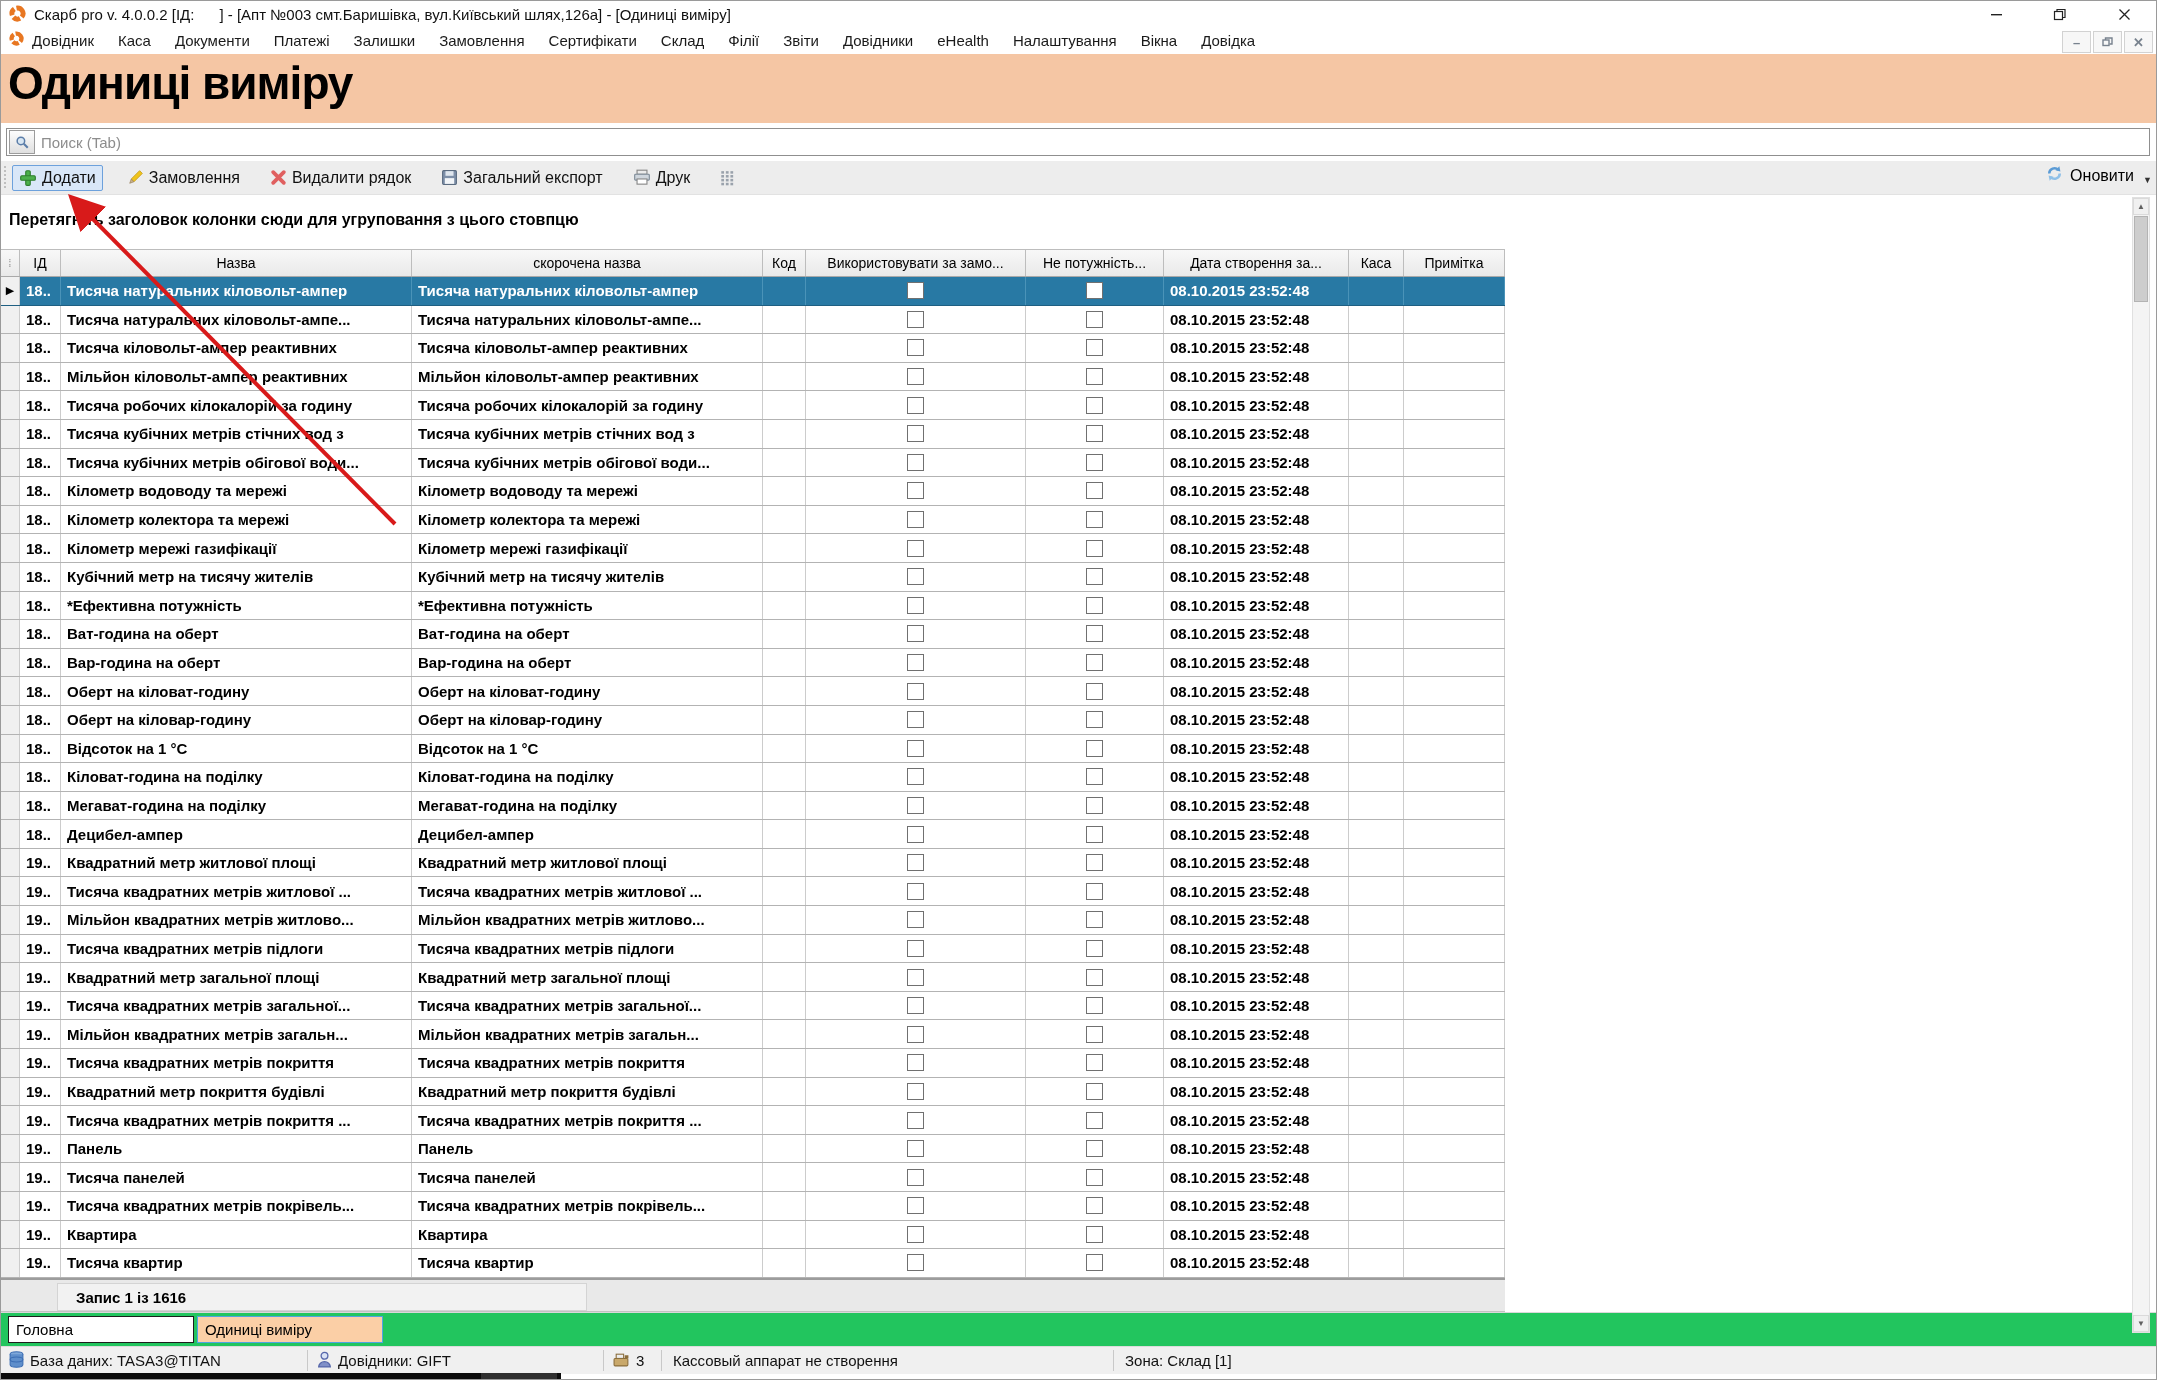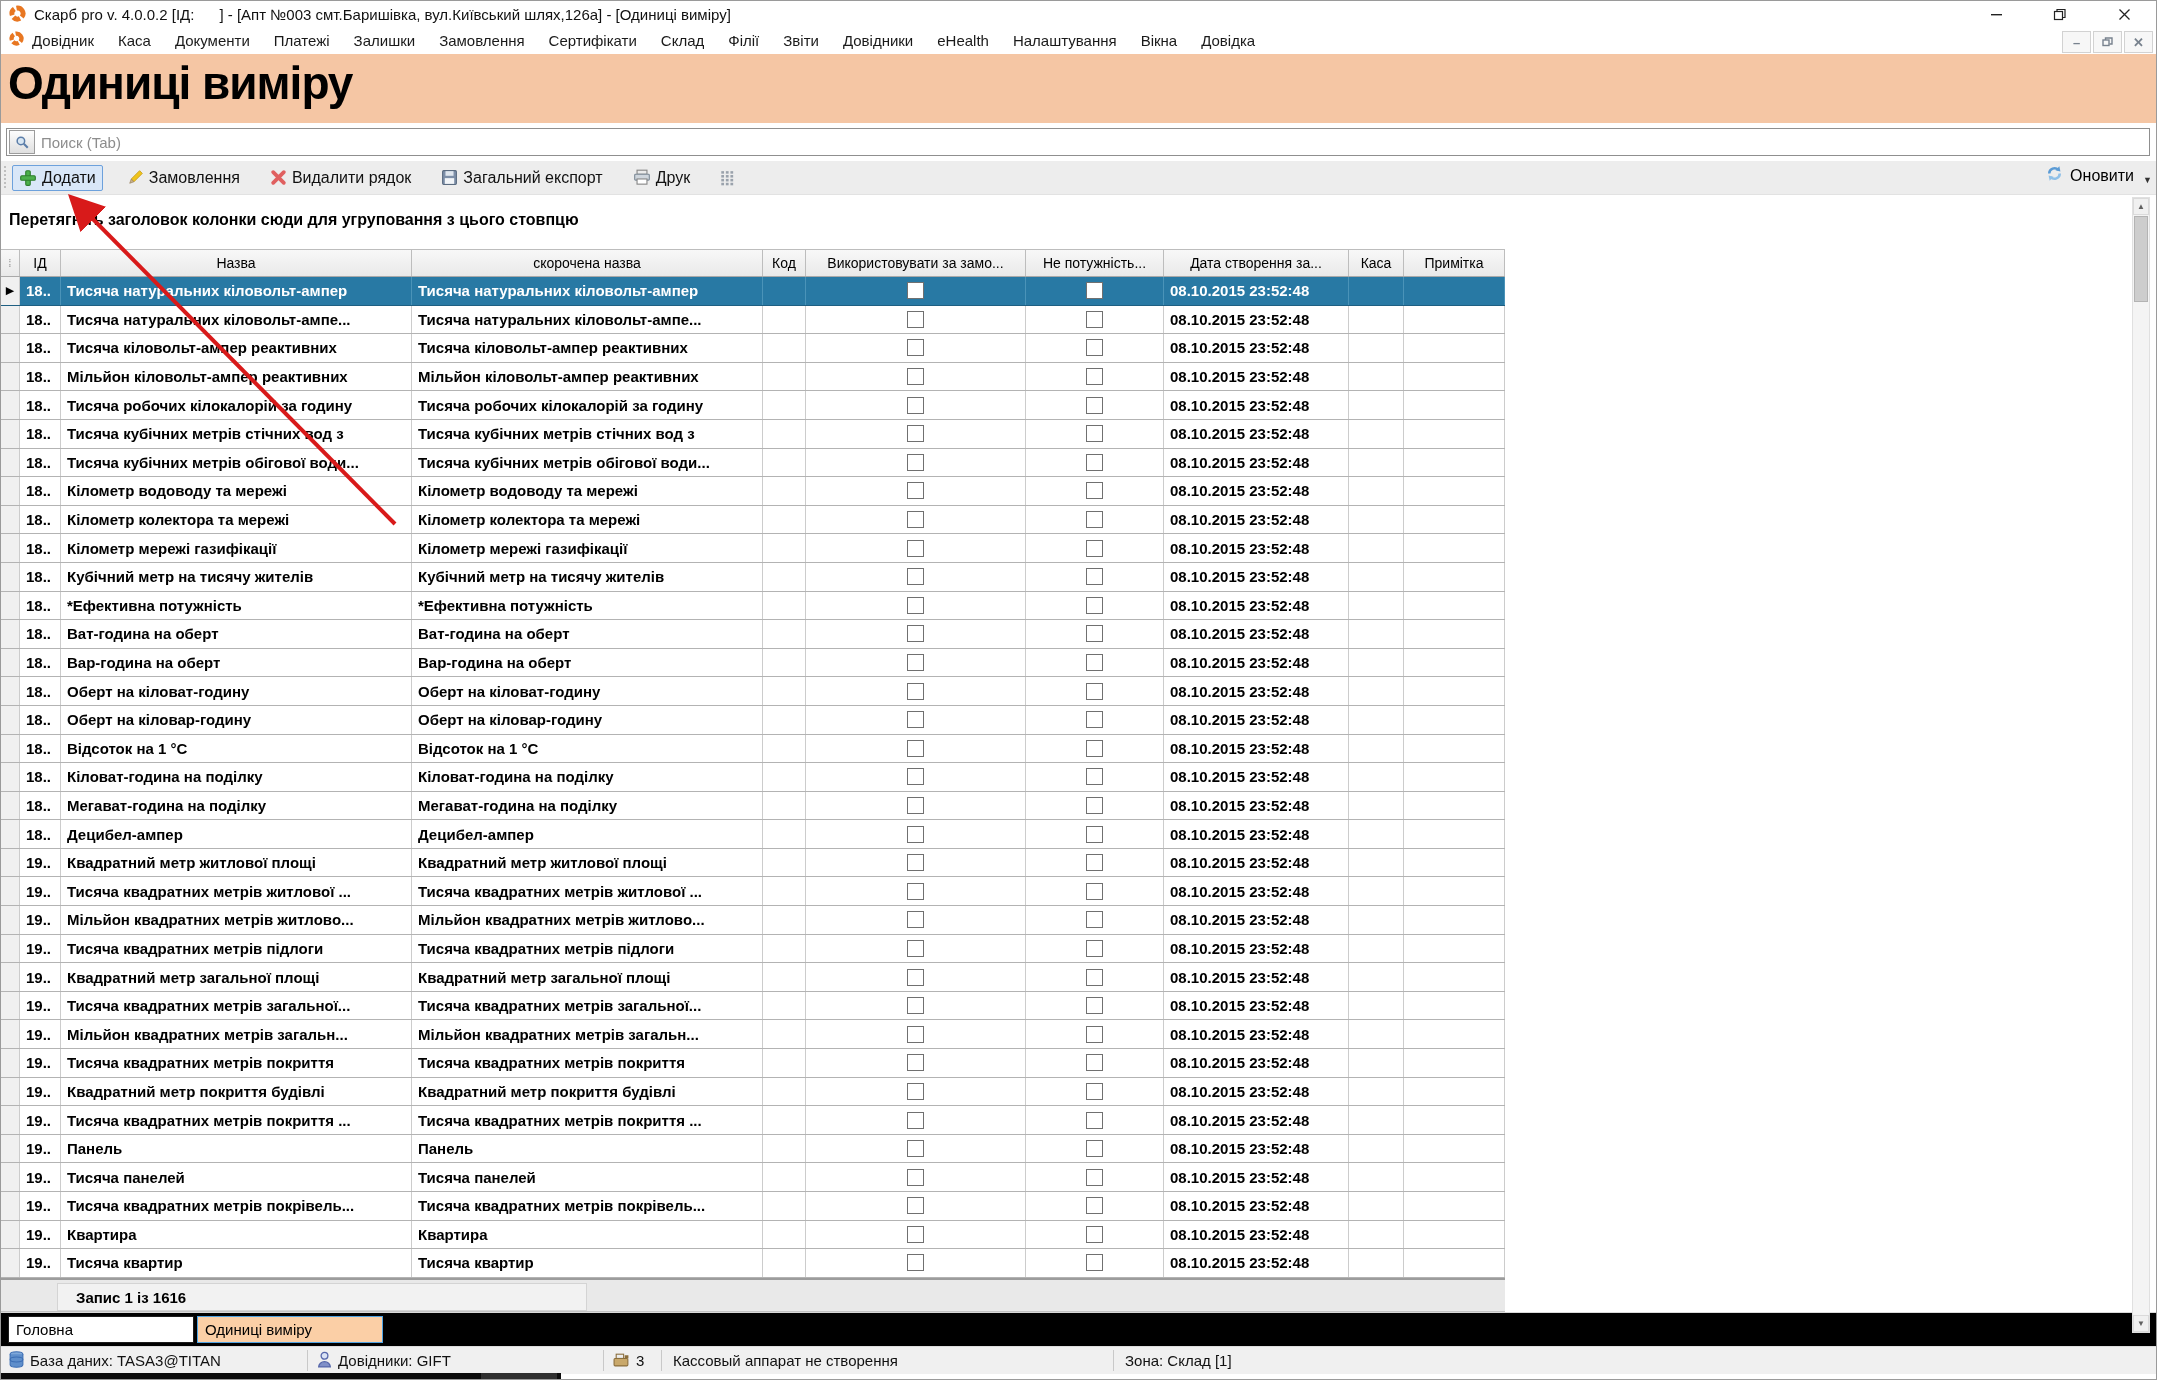--- a/index.html
+++ b/index.html
@@ -49,21 +49,21 @@
   .cell.empty{padding:0;}
   .grid-row.selected{background:#2879A4;border-bottom:1px solid #1e5f82;}
   .grid-row.selected .cell{color:#fff;border-right-color:#4a93b8;}
   .rowind{display:flex;align-items:center;justify-content:center;border-right:1px solid #cccccc;box-sizing:border-box;background:#f0f0f0;color:#000;font-size:11px;}
   .checkbox{width:17px;height:17px;background:#fff;border:1px solid #707070;box-sizing:border-box;}
   
   .grid-footer{position:absolute;left:0;top:1277px;width:1504px;height:34px;background:#E9E9E9;border-top:2px solid #9c9c9c;border-bottom:1px solid #c2c2c2;box-sizing:border-box;}
   .grid-footer .inset{position:absolute;left:56px;top:3px;width:528px;height:26px;background:#F2F2F2;border:1px solid #d4d4d4;display:flex;align-items:center;}
   .grid-footer .inset span{font-size:15px;font-weight:bold;margin-left:18px;}
   
-  .tabs-row{position:absolute;left:0;right:0;top:1311px;height:34px;background:#000000;border-top:1px solid #d9d9d9;}
+  .tabs-row{position:absolute;left:0;right:0;top:1311px;height:34px;background:#22c55e;border-top:1px solid #d9d9d9;}
   .tab{position:absolute;top:3px;height:27px;display:flex;align-items:center;padding-left:7px;font-size:15px;box-sizing:border-box;}
   .tab.home{left:7px;width:186px;background:#fff;border:1px solid #1c1c1c;}
   .tab.active{left:196px;width:186px;background:#FBCFA6;border:1px solid #4FA3E3;}
   
   .statusbar{position:absolute;left:0;right:0;top:1345px;height:27px;background:#F0F0F0;border-top:1px solid #dcdcdc;font-size:15px;}
   .status-seg{position:absolute;top:0;height:27px;display:flex;align-items:center;gap:6px;color:#111;}
   .status-sep{position:absolute;top:3px;width:1px;height:21px;background:#c9c9c9;}
   .taskbar-strip{position:absolute;left:0;top:1372px;width:560px;height:8px;background:#0c0c0c;}
   .taskbar-strip .seg{position:absolute;left:480px;top:0;width:76px;height:8px;background:#2f2f2f;}
   

